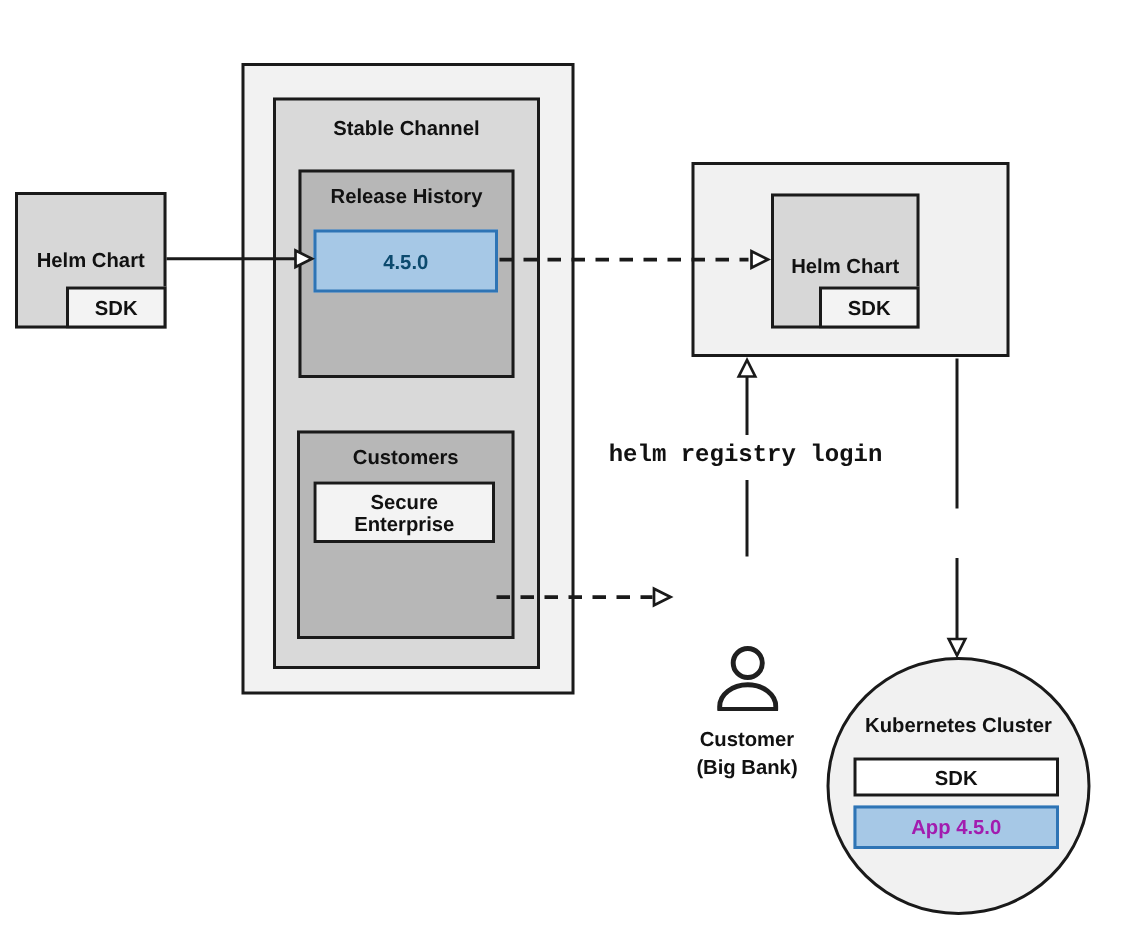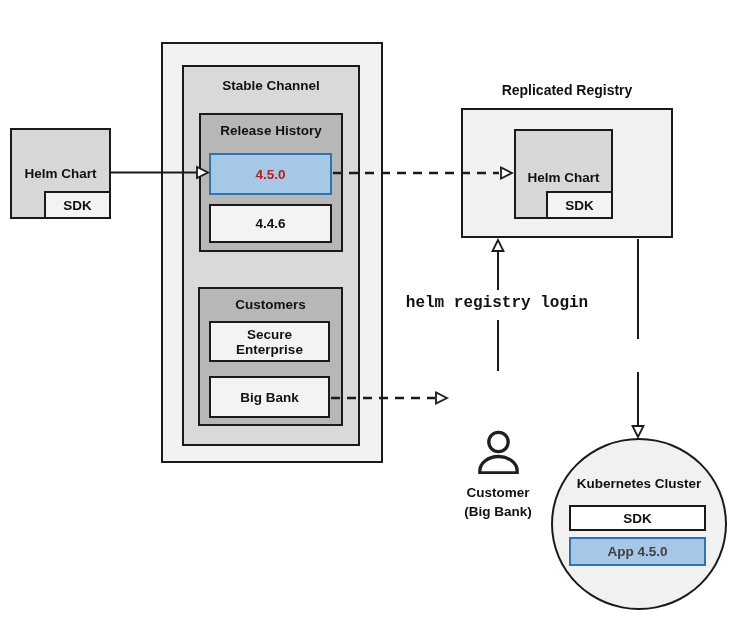--- a/index.html
+++ b/index.html
@@ -19,21 +19,21 @@
   .floatlbl { position:absolute; text-align:center; }
   .toptitle { position:absolute; left:0; right:0; text-align:center; }
 
   
   .vendor-platform { left:161px; top:42px;  width:222px; height:421px; background:#f2f2f2; }
   .stable-channel  { left:182px; top:65px;  width:178px; height:381px; background:#d9d9d9; }
   .stable-title    { top:11px; }
   .release-history { left:199px; top:113px; width:144px; height:139px; background:#b7b7b7; }
   .rh-title        { top:8px; }
   .rel-450 { left:209px; top:153px; width:123px; height:42px; background:#a6c8e6; border-color:#2e74b5; color:#1c4e79; }
-  .rel-450 .lbl { color:#b91c1c; }
+  .rel-450 .lbl { color:#0c4a6e; }
   .rel-446 { left:209px; top:204px; width:123px; height:39px; background:#f3f3f3; }
   .customers-box { left:198px; top:287px; width:145px; height:139px; background:#b7b7b7; }
   .cust-title    { top:8px; }
   .secure-box  { left:209px; top:321px; width:121px; height:41px; background:#f3f3f3; line-height:15px; }
   .bigbank-box { left:209px; top:376px; width:121px; height:42px; background:#f3f3f3; }
 
   
   .helm-src { left:10px; top:128px; width:101px; height:91px; background:#d7d7d7; }
   .helm-src-lbl { top:36px; }
   .sdk-src  { left:44px; top:191px; width:67px; height:28px; background:#f3f3f3; }
@@ -47,65 +47,58 @@
   
   .paid { left:449px; top:373px; width:98px; height:51px; background:#d9d9d9; line-height:17px; }
   .person-svg { position:absolute; left:478px; top:427px; }
   .customer-lbl { left:437px; top:483px; width:122px; line-height:19px; }
 
   
   .k8s-circle { left:551px; top:438px; width:176px; height:172px; background:#f1f1f1; border-radius:50%; }
   .k8s-title  { top:36px; }
   .k8s-sdk { left:569px; top:505px; width:137px; height:26px; background:#ffffff; }
   .k8s-app { left:569px; top:537px; width:137px; height:29px; background:#a6c8e6; border-color:#2e74b5; }
-  .k8s-app .lbl { color:#404040; }
+  .k8s-app .lbl { color:#a21caf; }
 
   
   .vp-title  { left:131px; top:18px; width:276px; }
   .reg-title { left:460px; top:82px; width:214px; }
   .mono { font-family:"Liberation Mono", monospace; font-weight:bold; font-size:16px; color:#111; }
   .cmd-login   { left:387px; top:294px; width:220px; }
   .cmd-install { left:528px; top:347px; width:220px; }
 
   
   .overlay { position:absolute; left:0; top:0; pointer-events:none; }
   .overlay line { stroke:#1a1a1a; stroke-width:2; }
   .overlay line.dash { stroke-width:2.5; stroke-dasharray:9 7; }
   .overlay polygon { fill:#ffffff; stroke:#1a1a1a; stroke-width:1.8; stroke-linejoin:miter; }
   .person-svg circle, .person-svg path { fill:none; stroke:#1f1f1f; stroke-width:3.3; }
 </style>
 </head>
 <body>
 
 <div class="canvas">
 
-  <div class="floatlbl lbl fs-title reg-title">Replicated Registry</div>
 
   <div class="box vendor-platform"></div>
   <div class="box stable-channel">
     <div class="toptitle lbl fs-box stable-title">Stable Channel</div>
   </div>
   <div class="box release-history">
     <div class="toptitle lbl fs-box rh-title">Release History</div>
   </div>
   <div class="box centerbox rel-450">
     <span class="lbl fs-box">4.5.0</span>
   </div>
-  <div class="box centerbox rel-446">
-    <span class="lbl fs-box">4.4.6</span>
-  </div>
   <div class="box customers-box">
     <div class="toptitle lbl fs-box cust-title">Customers</div>
   </div>
   <div class="box centerbox secure-box">
     <span class="lbl fs-box preline">Secure
 Enterprise</span>
-  </div>
-  <div class="box centerbox bigbank-box">
-    <span class="lbl fs-box">Big Bank</span>
   </div>
 
   <div class="box helm-src">
     <div class="toptitle lbl fs-box helm-src-lbl">Helm Chart</div>
   </div>
   <div class="box centerbox sdk-src">
     <span class="lbl fs-box">SDK</span>
   </div>
 
   <div class="box registry"></div>

